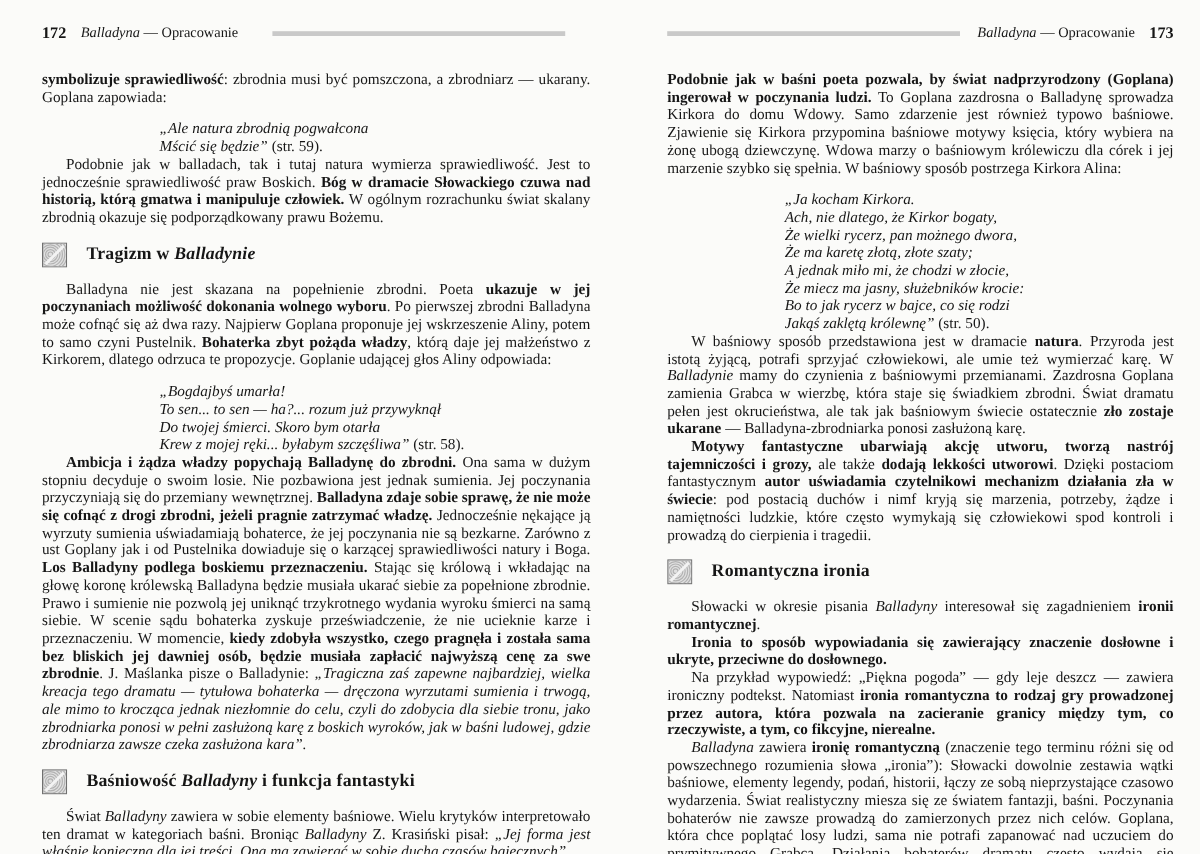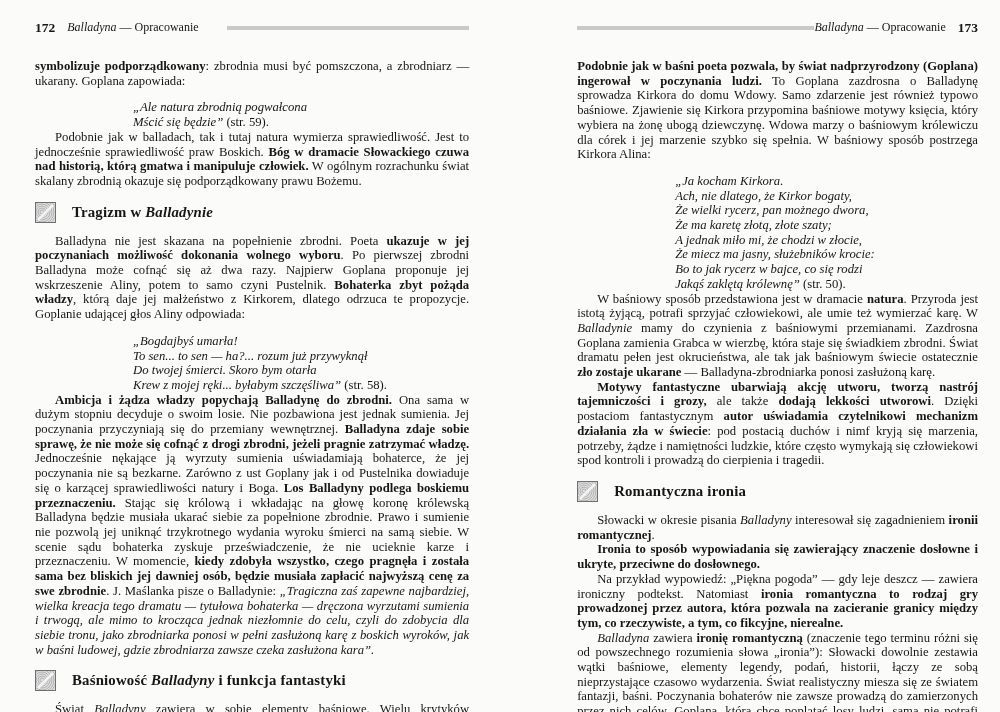--- a/index.html
+++ b/index.html
@@ -1,21 +1,21 @@
 <!DOCTYPE html>
 <html lang="pl"><head>
 <meta charset="utf-8">
 <style>
   html,body{margin:0;padding:0;}
   body{
     width:1000px;height:712px;background:#fbfbf9;color:#161616;
     font-family:"Liberation Serif","DejaVu Serif",serif;
     -webkit-font-smoothing:antialiased;
   }
-  .book{display:flex;width:1000px;height:712px;gap:44px;}
+  .book{display:flex;width:1000px;height:712px;}
   .page{width:500px;height:712px;box-sizing:border-box;overflow:hidden;}
   .page-left{padding:20px 8px 0 35px;}
   .page-right{padding:20px 22px 0 56px;}
 
   .pg-header{display:flex;align-items:center;height:15px;margin-bottom:24px;}
   .pagenum{font-weight:bold;font-size:13.5px;font-family:"Liberation Serif",serif;}
   .running{font-size:12px;white-space:nowrap;text-align:right;}
   .running .bk{font-style:italic;}
   .pg-header .rule{height:4px;background:#c9c9c9;width:244px;}
   .page-left .running{margin:0 0 0 12px;}
@@ -43,21 +43,21 @@
 
 <div class="book">
 
   <div class="page page-left">
     <div class="pg-header">
       <span class="pagenum">172</span>
       <span class="running"><span class="bk">Balladyna</span><span> — Opracowanie</span></span>
       <span class="rule"></span>
     </div>
     <div class="content">
-        <p class="para"><span class="r b">symbolizuje podporządkowany</span><span class="r">: zbrodnia musi być pomszczona, a zbrodniarz — ukarany. Goplana zapowiada:</span></p>
+        <p class="para"><span class="r b">symbolizuje sprawiedliwość</span><span class="r">: zbrodnia musi być pomszczona, a zbrodniarz — ukarany. Goplana zapowiada:</span></p>
         <div class="quote">
           <div class="quote-line"><span class="r i">„Ale natura zbrodnią pogwałcona</span></div>
           <div class="quote-line"><span class="r i">Mścić się będzie”</span><span class="r"> (str. 59).</span></div>
         </div>
         <p class="para indent"><span class="r">Podobnie jak w balladach, tak i tutaj natura wymierza sprawiedliwość. Jest to jednocześnie sprawiedliwość praw Boskich. </span><span class="r b">Bóg w dramacie Słowackiego czuwa nad historią, którą gmatwa i manipuluje człowiek.</span><span class="r"> W ogólnym rozrachunku świat skalany zbrodnią okazuje się podporządkowany prawu Bożemu.</span></p>
         <div class="heading">
           <span class="orn">
   <svg width="21" height="21" viewBox="0 0 21 21" xmlns="http://www.w3.org/2000/svg">
     <clipPath id="ornclip">
                 <rect x="1" y="1" width="19" height="19"></rect>

